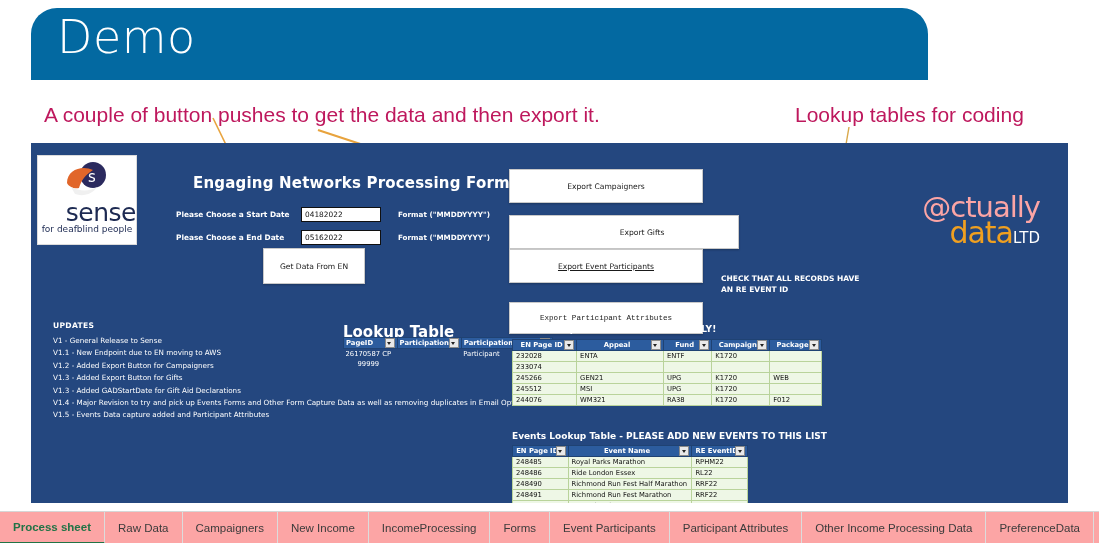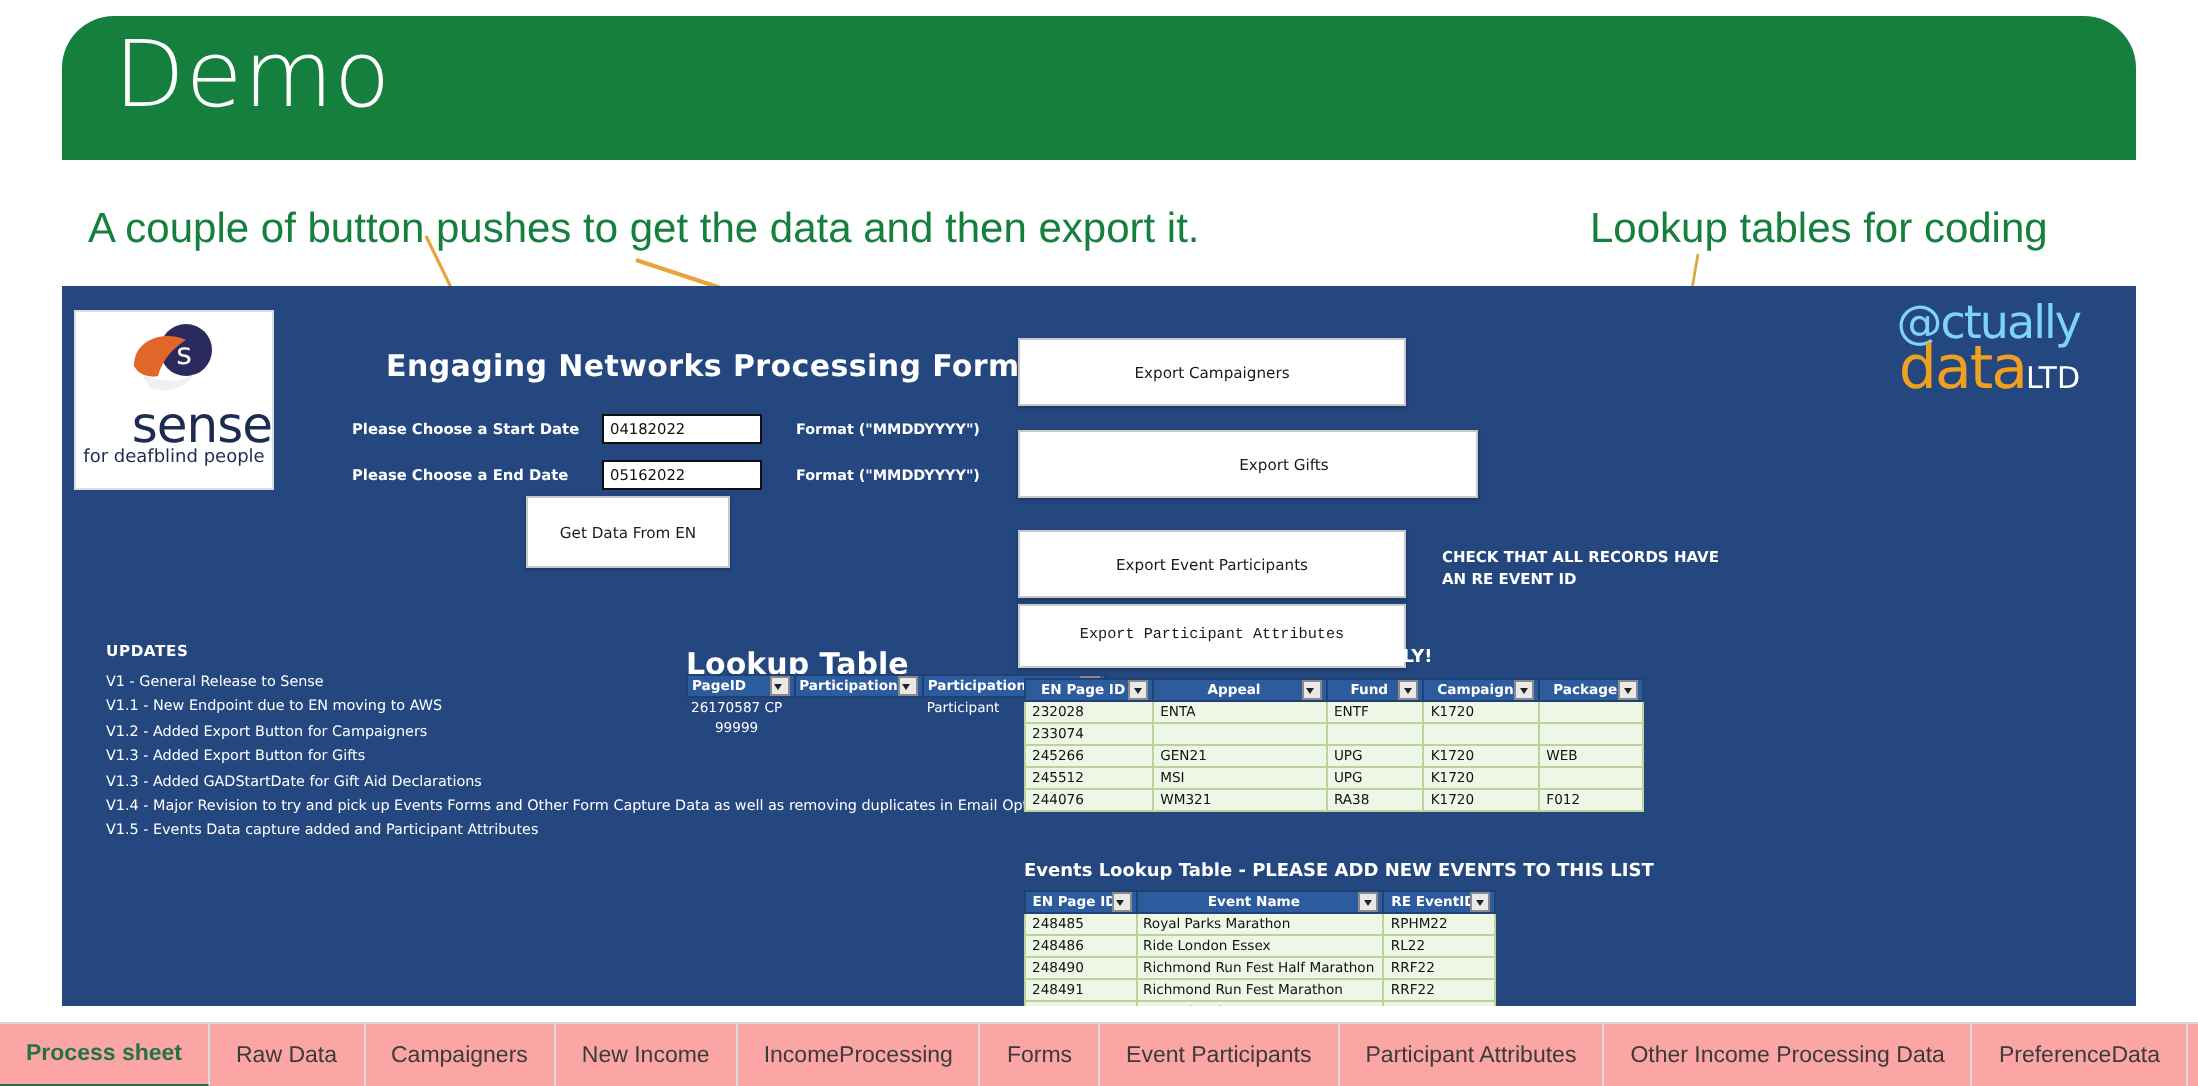--- a/index.html
+++ b/index.html
@@ -2,31 +2,31 @@
 <html><head>
 <meta charset="utf-8">
 <style>
   html,body{margin:0;padding:0;}
   body{
     width:1099px;height:543px;background:#ffffff;overflow:hidden;position:relative;
     font-family:"Liberation Sans",sans-serif;
   }
   
   .banner{
-    position:absolute;left:31px;top:8px;width:1037px;height:72px;
-    background:#15803d;border-radius:26px 26px 0 0;
+    position:absolute;left:31px;top:8px;width:897px;height:72px;
+    background:#0369a1;border-radius:26px 26px 0 0;
   }
   .banner-title{
     position:absolute;left:26px;top:2px;
     font-size:46px;color:#ffffff;font-weight:300;letter-spacing:.5px;
     font-family:"DejaVu Sans",sans-serif;
   }
   
   .callout{
-    position:absolute;color:#15803d;font-size:21px;white-space:nowrap;
+    position:absolute;color:#be185d;font-size:21px;white-space:nowrap;
     font-family:"Liberation Sans",sans-serif;
   }
   #callout-left{left:44px;top:103px;}
   #callout-right{left:795px;top:103px;}
   
   .arrows{position:absolute;left:0;top:0;width:1099px;height:543px;pointer-events:none;}
   
   .sheet{
     position:absolute;left:31px;top:143px;width:1037px;height:360px;
     background:#24477f;overflow:hidden;
@@ -41,21 +41,21 @@
   .sense-word{
     position:absolute;left:0;right:0;top:42px;text-align:right;
     font-size:25px;color:#1d2a52;font-family:"DejaVu Sans",sans-serif;letter-spacing:-.5px;
   }
   .sense-sub{
     position:absolute;left:0;right:0;top:68px;text-align:center;
     font-size:9px;color:#1d2a52;font-family:"DejaVu Sans",sans-serif;
   }
   
   .ad-logo{position:absolute;right:28px;top:8px;text-align:right;line-height:1;}
-  .ad-l1{font-size:23px;color:#7dd3fc;font-family:"DejaVu Sans",sans-serif;letter-spacing:-1px;}
+  .ad-l1{font-size:29px;color:#fca5a5;font-family:"DejaVu Sans",sans-serif;letter-spacing:-1px;margin-top:42px;}
   .ad-l2{font-size:30px;color:#f0a020;font-family:"DejaVu Sans",sans-serif;letter-spacing:-1px;margin-top:-4px;}
   .ad-l2 .ltd{font-size:15px;color:#ffffff;letter-spacing:0;}
   
   .form-title{
     position:absolute;left:162px;top:31px;font-size:15px;font-weight:bold;color:#ffffff;
     font-family:"DejaVu Sans",sans-serif;letter-spacing:.2px;
   }
   
   .date-row{position:absolute;left:145px;height:14px;}
   .date-row .lab{
@@ -77,21 +77,21 @@
   
   .btn{
     position:absolute;background:#ffffff;border:1px solid #c9c9c9;
     display:flex;align-items:center;justify-content:center;
     font-size:7.6px;color:#1a1a1a;font-family:"DejaVu Sans",sans-serif;
     box-shadow:0 1px 2px rgba(0,0,0,.25);
   }
   #btn-getdata{left:232px;top:105px;width:100px;height:34px;}
   #btn-export-campaigners{left:478px;top:26px;width:192px;height:32px;}
   #btn-export-gifts{left:478px;top:72px;width:192px;height:32px;padding-left:36px;}
-  #btn-export-events{left:478px;top:122px;width:192px;height:32px;}
+  #btn-export-events{left:478px;top:106px;width:192px;height:32px;text-decoration:underline;}
   #btn-export-attrs{left:478px;top:159px;width:192px;height:30px;font-family:Liberation Mono, monospace;}
   .warn{
     position:absolute;left:690px;top:130px;width:150px;
     font-size:7.5px;font-weight:bold;color:#ffffff;line-height:1.5;
     font-family:"DejaVu Sans",sans-serif;
   }
   
   .updates{position:absolute;left:22px;top:178px;}
   .updates .hd{
     font-size:7.6px;font-weight:bold;color:#ffffff;margin-bottom:5px;

